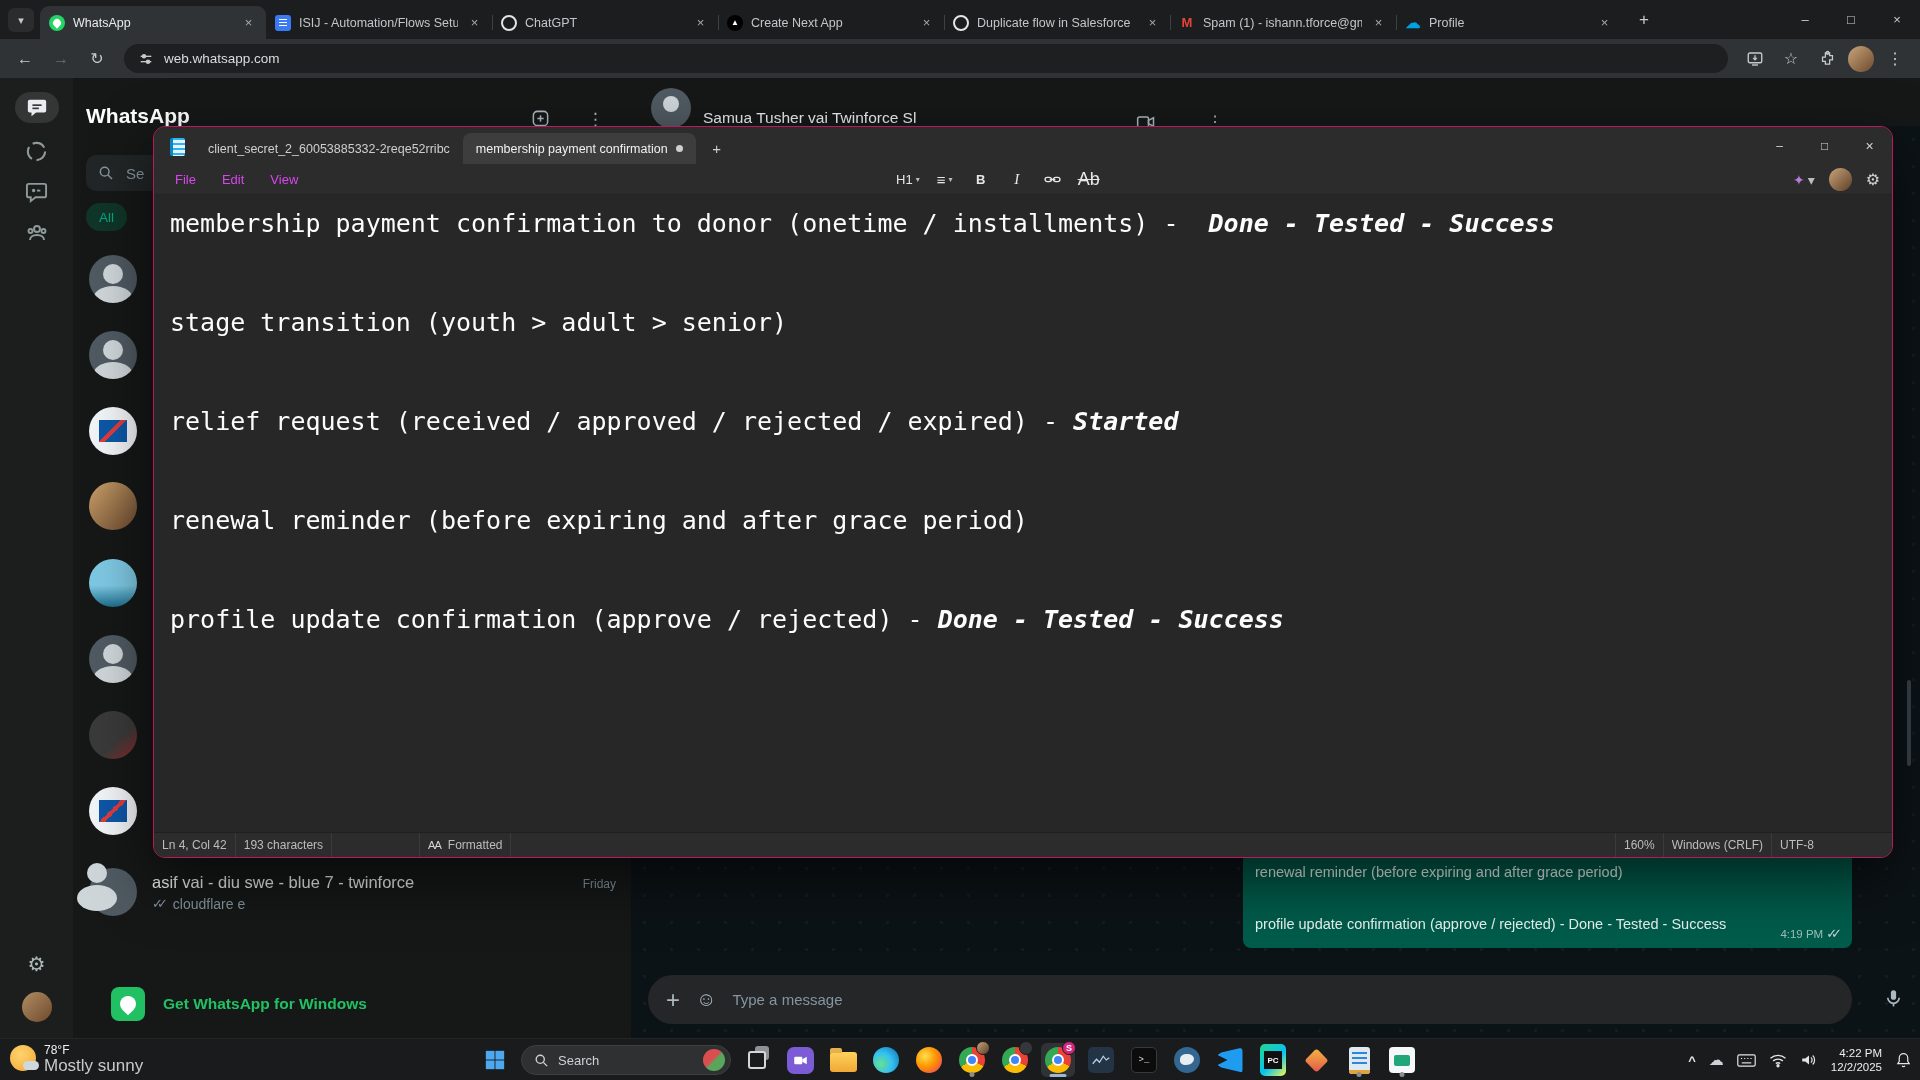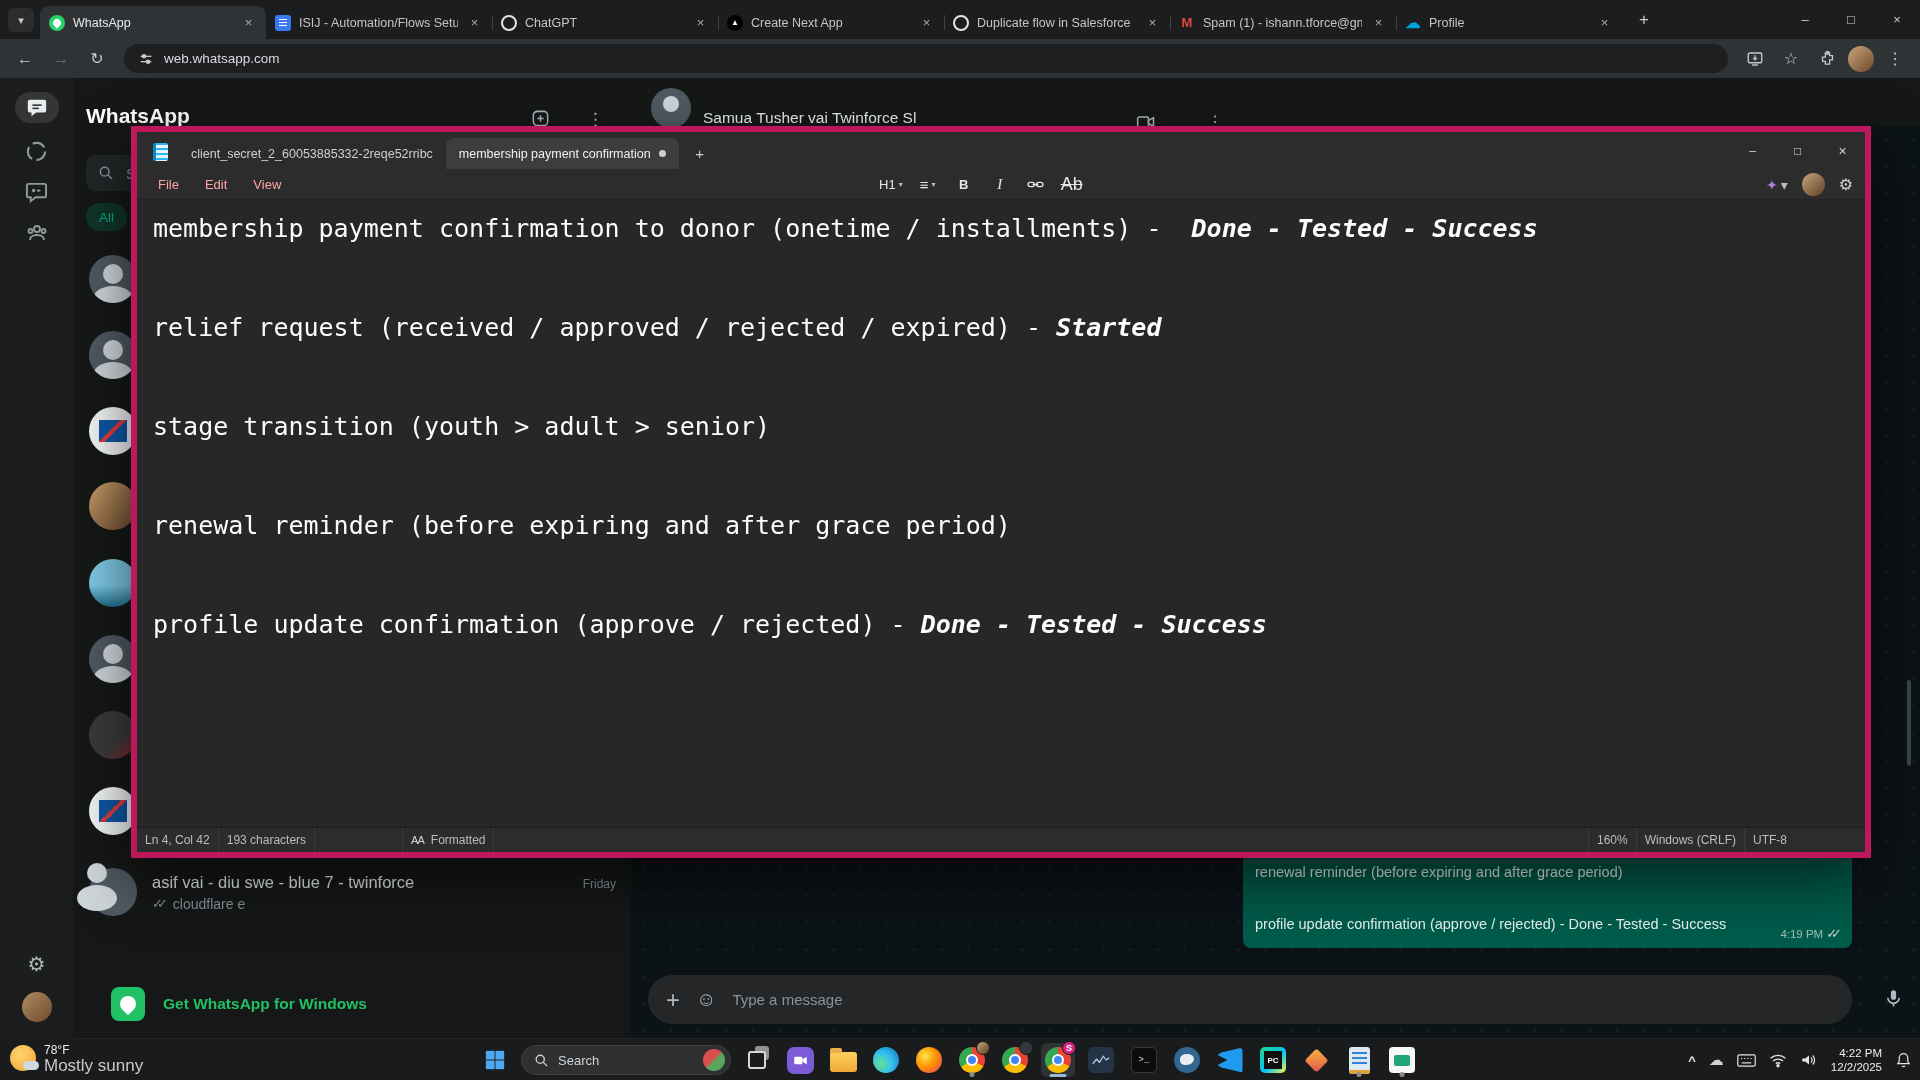--- a/index.html
+++ b/index.html
@@ -96,35 +96,35 @@
   .bubble-meta .dcheck{color:rgba(255,255,255,0.75)}
   .composer{position:absolute;left:17px;top:897px;width:1204px;height:49px;background:#242628;border-radius:25px;
     display:flex;align-items:center;gap:16px;padding:0 18px;color:#8696a0}
   .comp-plus{font-size:24px;color:#aebac1;font-weight:400}
   .comp-smiley{font-size:20px;color:#aebac1}
   .comp-ph{font-size:15px;color:#8696a0}
   .mic{position:absolute;right:16px;top:910px;color:#aebac1}
   .chat-scroll{position:absolute;right:9px;top:602px;width:4px;height:86px;border-radius:2px;background:#3b454c}
 
   
-  .notepad{position:absolute;left:131px;top:126px;width:1740px;height:732px;background:#272727;border-radius:1px;
-    box-shadow:0 22px 60px rgba(0,0,0,0.6);z-index:10;overflow:hidden;border:6px solid #be185d}
+  .notepad{position:absolute;left:153px;top:126px;width:1740px;height:732px;background:#272727;border-radius:12px;
+    box-shadow:0 22px 60px rgba(0,0,0,0.6);z-index:10;overflow:hidden;border:1px solid #be185d}
   .np-tabbar{height:37px;background:#2c2c2c;display:flex;align-items:flex-end;padding-left:12px}
   .np-appicon{width:15px;height:18px;margin:0 10px 8px 4px;background:repeating-linear-gradient(#29b6f6 0 2px,#e8f4fb 2px 5px);
     border-radius:2px;border-left:3px solid #0d87c4;flex:none}
   .np-tab{height:31px;display:flex;align-items:center;gap:8px;padding:0 13px;font-size:12.5px;color:#cfcfcf;
     border-radius:8px 8px 0 0;white-space:nowrap;overflow:hidden}
   .np-tab .ntlabel{overflow:hidden;max-width:300px}
   .np-tab.active{background:#3d3d3d;color:#f0f0f0}
   .np-dot{width:7px;height:7px;border-radius:50%;background:#cfcfcf;flex:none}
   .np-newtab{width:30px;height:28px;margin:0 0 2px 6px;display:flex;align-items:center;justify-content:center;color:#cfcfcf;font-size:15px}
   .np-wincontrols{margin-left:auto;display:flex;height:37px}
   .np-wc{width:45px;display:flex;align-items:center;justify-content:center;color:#d2d2d2;font-size:12px}
   .np-menubar{position:relative;height:31px;background:#2c2c2c;display:flex;align-items:center;padding-left:8px;border-bottom:1px solid #242424}
-  .np-menu{padding:4px 13px;font-size:13px;color:#fca5a5;border-radius:5px}
+  .np-menu{padding:4px 13px;font-size:13px;color:#d946ef;border-radius:5px}
   .np-toolbar{position:absolute;left:742px;top:0;height:31px;display:flex;align-items:center;gap:14px;color:#e6e6e6}
   .tbtn{display:flex;align-items:center;gap:3px;font-size:13px;min-width:22px;justify-content:center}
   .tbtn .cdn{font-size:8px;color:#bdbdbd}
   .tbtn-b{font-weight:800}
   .tbtn-i{font-style:italic;font-family:"Liberation Serif",serif;font-size:15px}
   .tbtn-clear{text-decoration:line-through;font-size:18px}
   .np-right{position:absolute;right:12px;top:0;height:31px;display:flex;align-items:center;gap:14px}
   .np-sparkle{color:#b57edc;font-size:14px;display:flex;align-items:center;gap:3px}
   .np-avatar{width:23px;height:23px;border-radius:50%;background:linear-gradient(135deg,#c9a47a,#5e3f26)}
   .np-gear{color:#d0d0d0;font-size:16px}
@@ -171,21 +171,21 @@
     display:flex;align-items:center;justify-content:center}
   .badge-avatar{background:linear-gradient(135deg,#c9a47a,#5e3f26)}
   .badge-dark{background:#35383b}
   .badge-s{background:#d6257e;color:#fff;font-size:9px;font-weight:700}
   .ico-taskmgr{width:26px;height:26px;border-radius:5px;background:#243447;display:flex;align-items:center;justify-content:center}
   .ico-terminal{width:26px;height:26px;border-radius:5px;background:#0c0c0c;border:1px solid #3a3a3a;color:#ddd;
     font-size:9px;display:flex;align-items:center;justify-content:center;font-family:"Liberation Mono",monospace}
   .ico-postgres{width:26px;height:26px;border-radius:50%;background:#336791;position:relative}
   .ico-postgres::after{content:"";position:absolute;left:6px;top:7px;width:14px;height:11px;border-radius:50% 50% 60% 40%;background:#e8edf2}
   .ico-vscode{width:25px;height:25px;background:#1f9cf0;border-radius:4px;clip-path:polygon(0 30%,15% 20%,100% 0,100% 100%,15% 80%,0 70%,40% 50%)}
-  .ico-pycharm{width:26px;height:26px;border-radius:5px;background:linear-gradient(135deg,#21d789,#07c3f2 55%,#fcf84a);
+  .ico-pycharm{width:26px;height:32px;border-radius:5px;background:linear-gradient(135deg,#21d789,#07c3f2 55%,#fcf84a);
     display:flex;align-items:center;justify-content:center}
   .ico-pycharm b{background:#101010;color:#fff;font-size:8px;width:18px;height:18px;display:flex;align-items:center;justify-content:center;font-weight:700}
   .ico-git{width:17px;height:17px;background:linear-gradient(135deg,#f4b63f,#e2574c);border-radius:3px;transform:rotate(45deg)}
   .ico-notepad{width:21px;height:27px;background:#dfe9f2;border-radius:3px;position:relative;overflow:hidden}
   .ico-notepad::before{content:"";position:absolute;left:3px;top:5px;right:3px;height:14px;
     background:repeating-linear-gradient(#2f86d6 0 2px,transparent 2px 5px)}
   .ico-notepad::after{content:"";position:absolute;left:0;bottom:0;width:100%;height:4px;background:#e0a23f}
   .ico-taskpro{width:26px;height:26px;border-radius:4px;background:#f5f7f9;display:flex;align-items:center;justify-content:center}
   .ico-taskpro span{width:16px;height:11px;background:#21a67a;border-radius:2px;display:block}
   .tray{position:absolute;right:8px;top:0;height:42px;display:flex;align-items:center;gap:13px;color:#e3e5e6}
@@ -448,22 +448,22 @@
           <span>✦</span>
           <span class="cdn" style="color:#bdbdbd">▾</span>
         </div>
         <div class="np-avatar"></div>
         <div class="np-gear">⚙</div>
       </div>
     </div>
 
     <div class="np-editor">
       <div class="ln"><span>membership payment confirmation to donor (onetime / installments) -  </span><span class="em">Done - Tested - Success</span></div>
+      <div class="ln"><span>stage transition (youth &gt; adult &gt; senior)</span><span class="em"></span></div>
       <div class="ln"><span>relief request (received / approved / rejected / expired) - </span><span class="em">Started</span></div>
-      <div class="ln"><span>stage transition (youth &gt; adult &gt; senior)</span><span class="em"></span></div>
       <div class="ln"><span>renewal reminder (before expiring and after grace period)</span><span class="em"></span></div>
       <div class="ln"><span>profile update confirmation (approve / rejected) - </span><span class="em">Done - Tested - Success</span></div>
     </div>
 
     <div class="np-status">
       <div class="seg">Ln 4, Col 42</div>
       <div class="seg">193 characters</div>
       <div class="seg blank"></div>
       <div class="seg">
         <span class="aa">AA</span>

